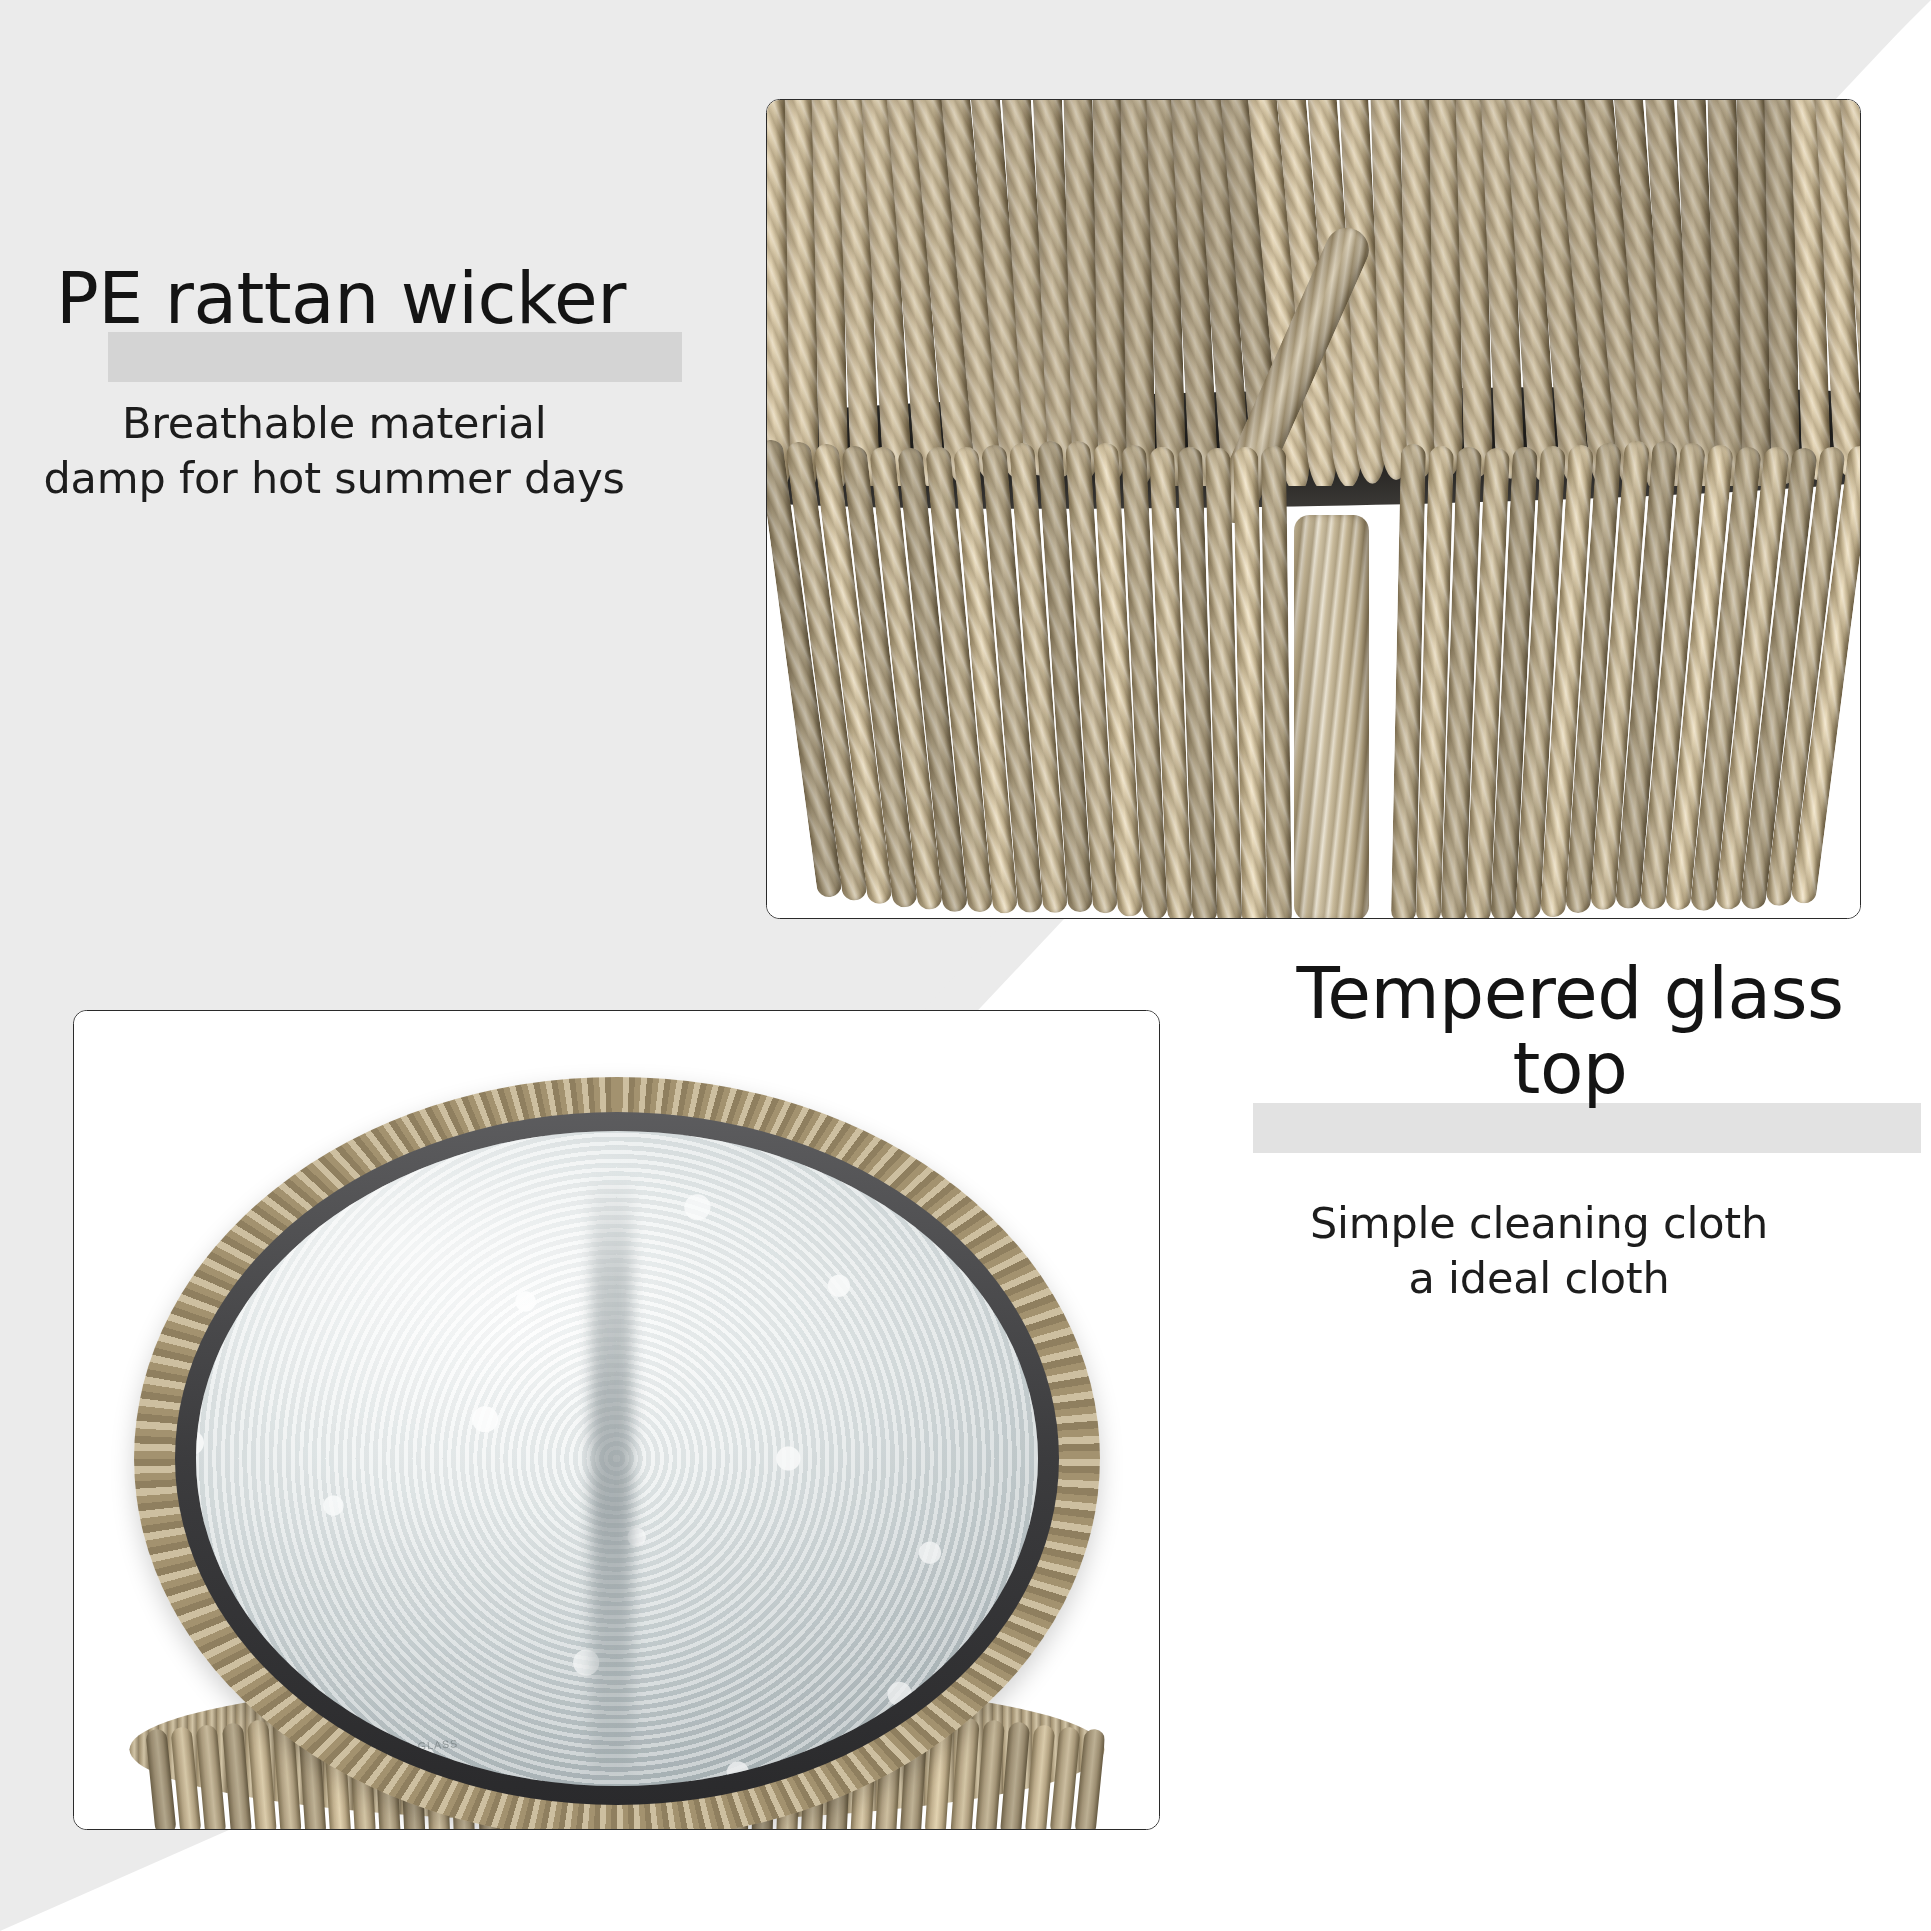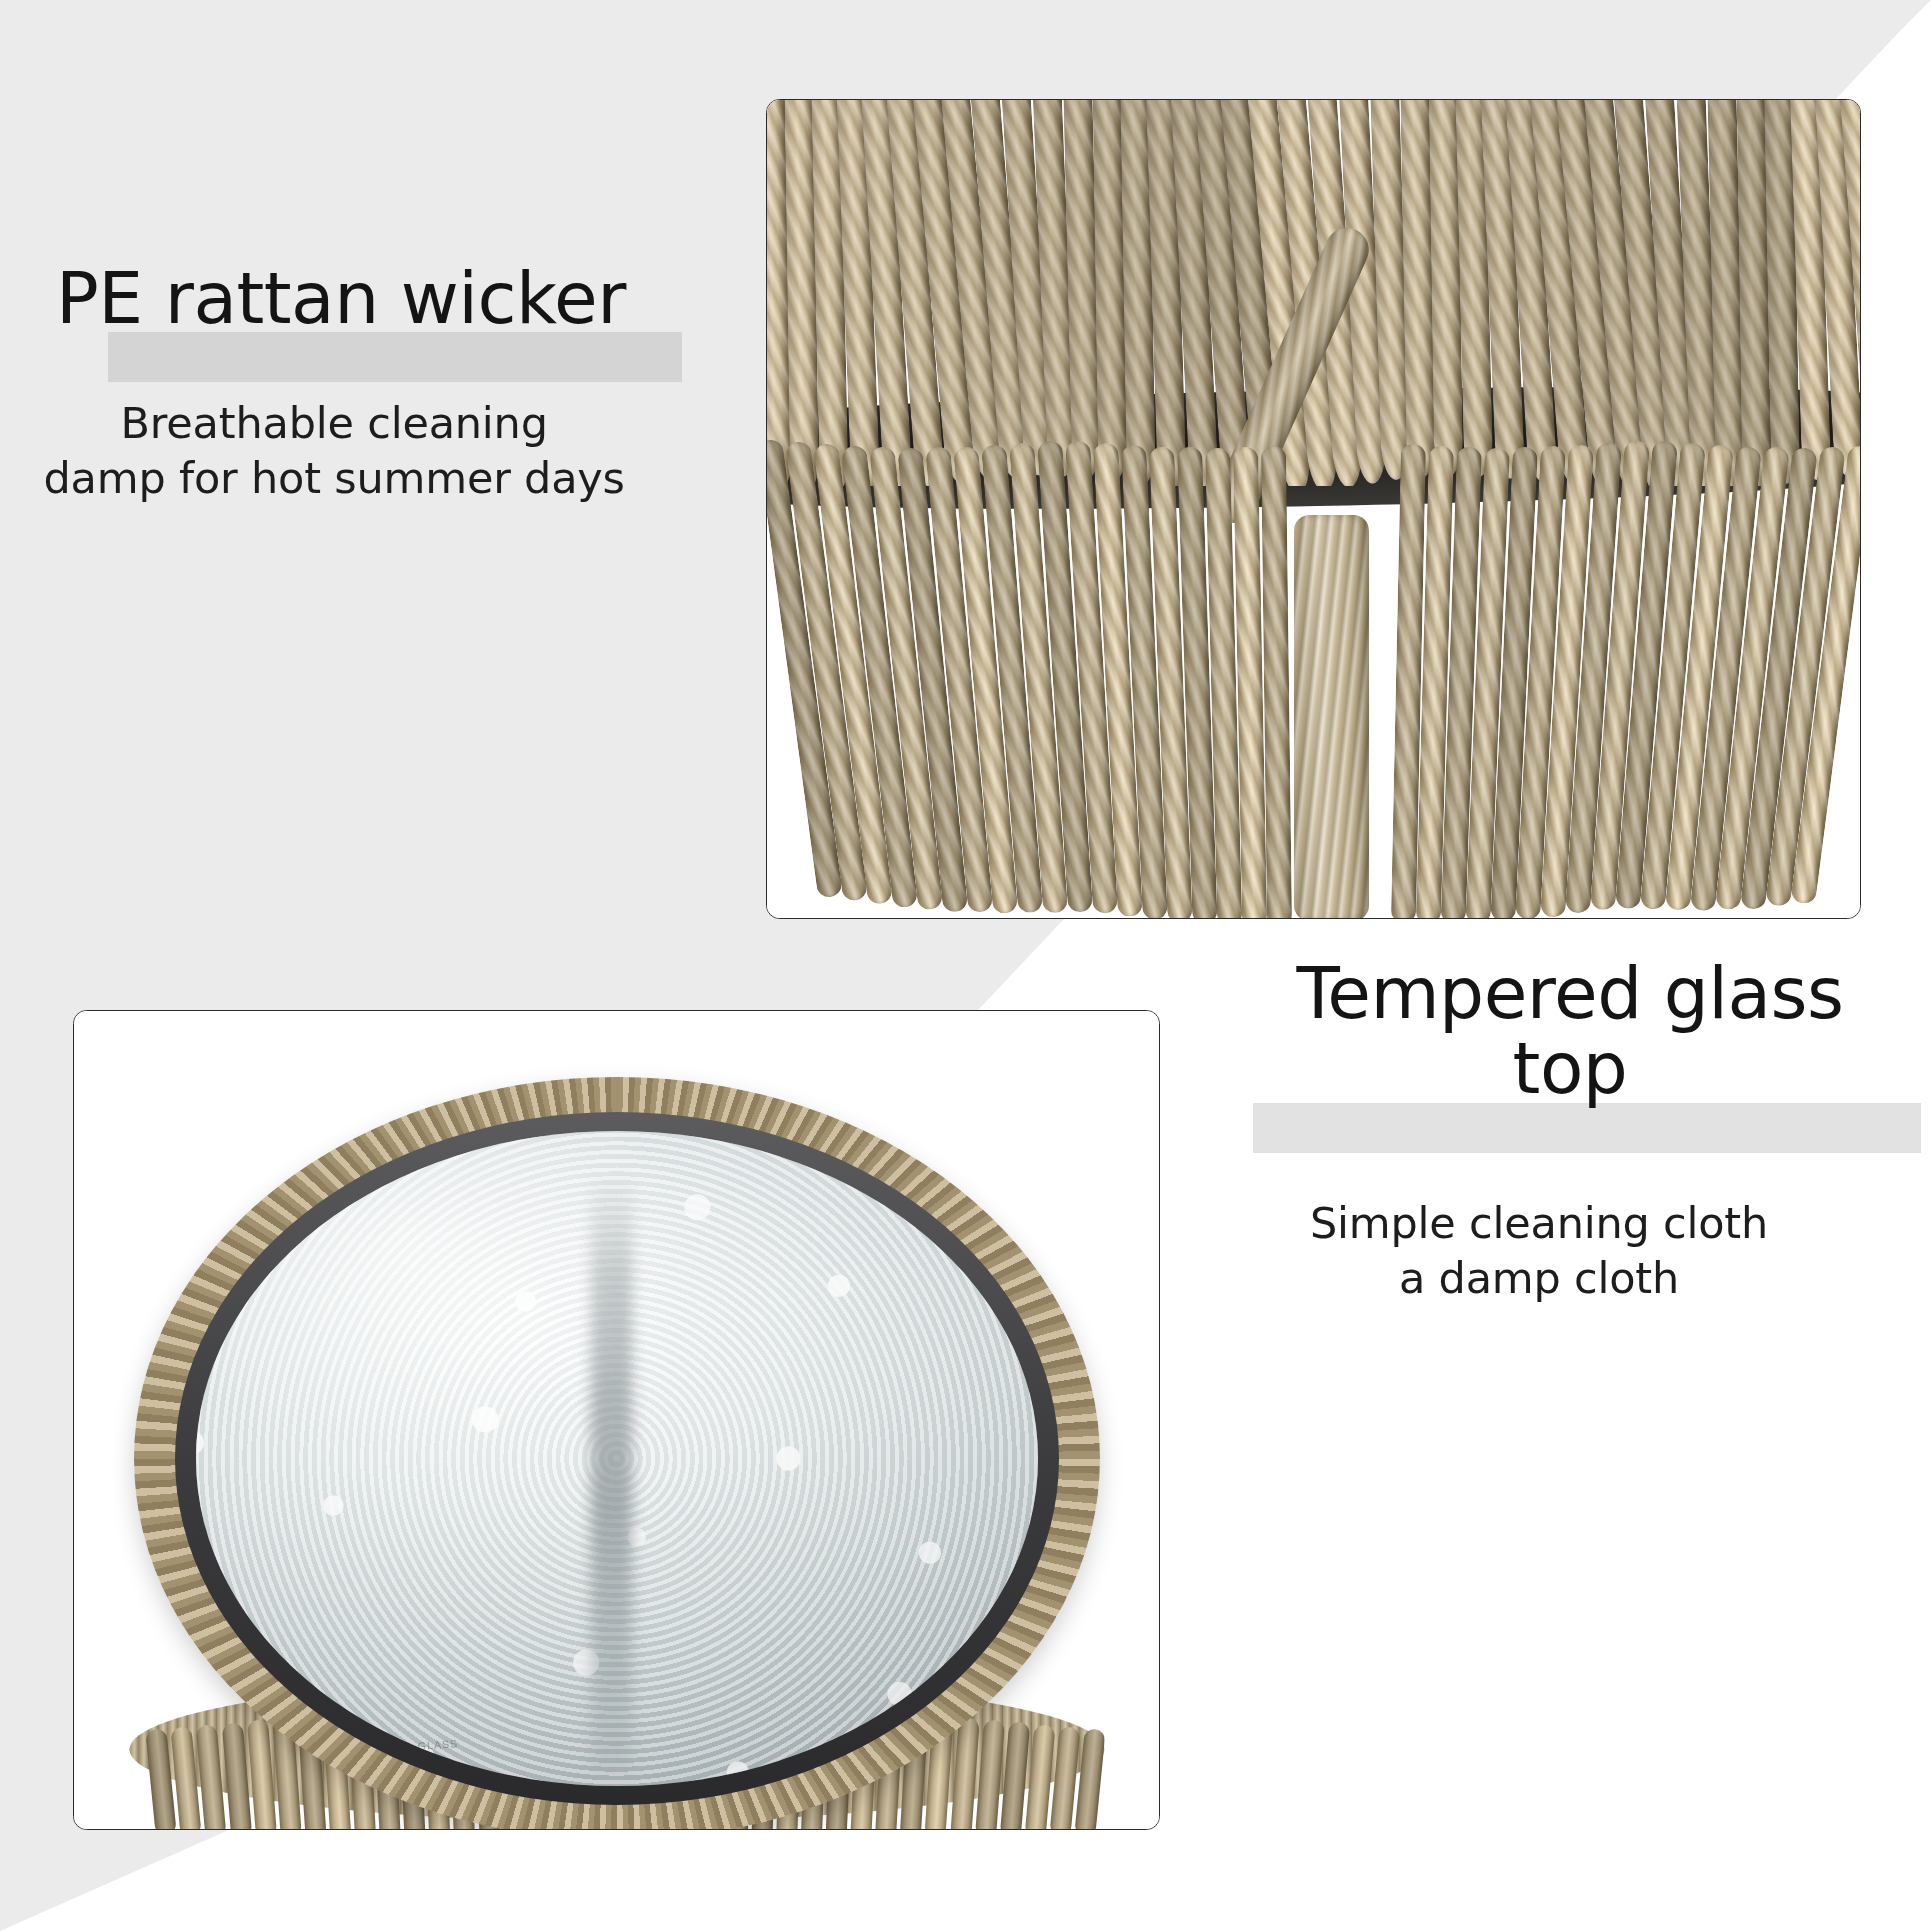--- a/index.html
+++ b/index.html
@@ -512,21 +512,21 @@
       </div>
     </div>
   </div>
 
   <div class="feature-block" id="feature-wicker">
     <div class="f-title-wrap">
       <div class="f-highlight" id="hl-wicker"></div>
       <h2 class="f-title" id="title-wicker">PE rattan wicker</h2>
     </div>
     <p class="f-sub" id="sub-wicker">
-      <span>Breathable cleaning</span><br>
+      <span>Breathable material</span><br>
       <span>damp for hot summer days</span>
     </p>
   </div>
 
   <div class="photo" id="photo-glass">
     <div class="photo-inner">
       <div class="glass-scene">
         <div class="table-ring-bottom"></div>
         <div class="table-skirt" id="skirtGroup">
             <div class="skirt-strand" style="left: 21px; top: 42px; height: 106px; transform: rotate(-5.74deg); filter: brightness(0.86);"></div>
@@ -585,18 +585,18 @@
   <div class="feature-block" id="feature-glass">
     <div class="f-title-wrap">
       <div class="f-highlight" id="hl-glass"></div>
       <h2 class="f-title" id="title-glass">
         <span>Tempered glass</span><br>
         <span>top</span>
       </h2>
     </div>
     <p class="f-sub" id="sub-glass">
       <span>Simple cleaning cloth</span><br>
-      <span>a damp cloth</span>
+      <span>a ideal cloth</span>
     </p>
   </div>
 
 </div>
 
 
 </body></html>

